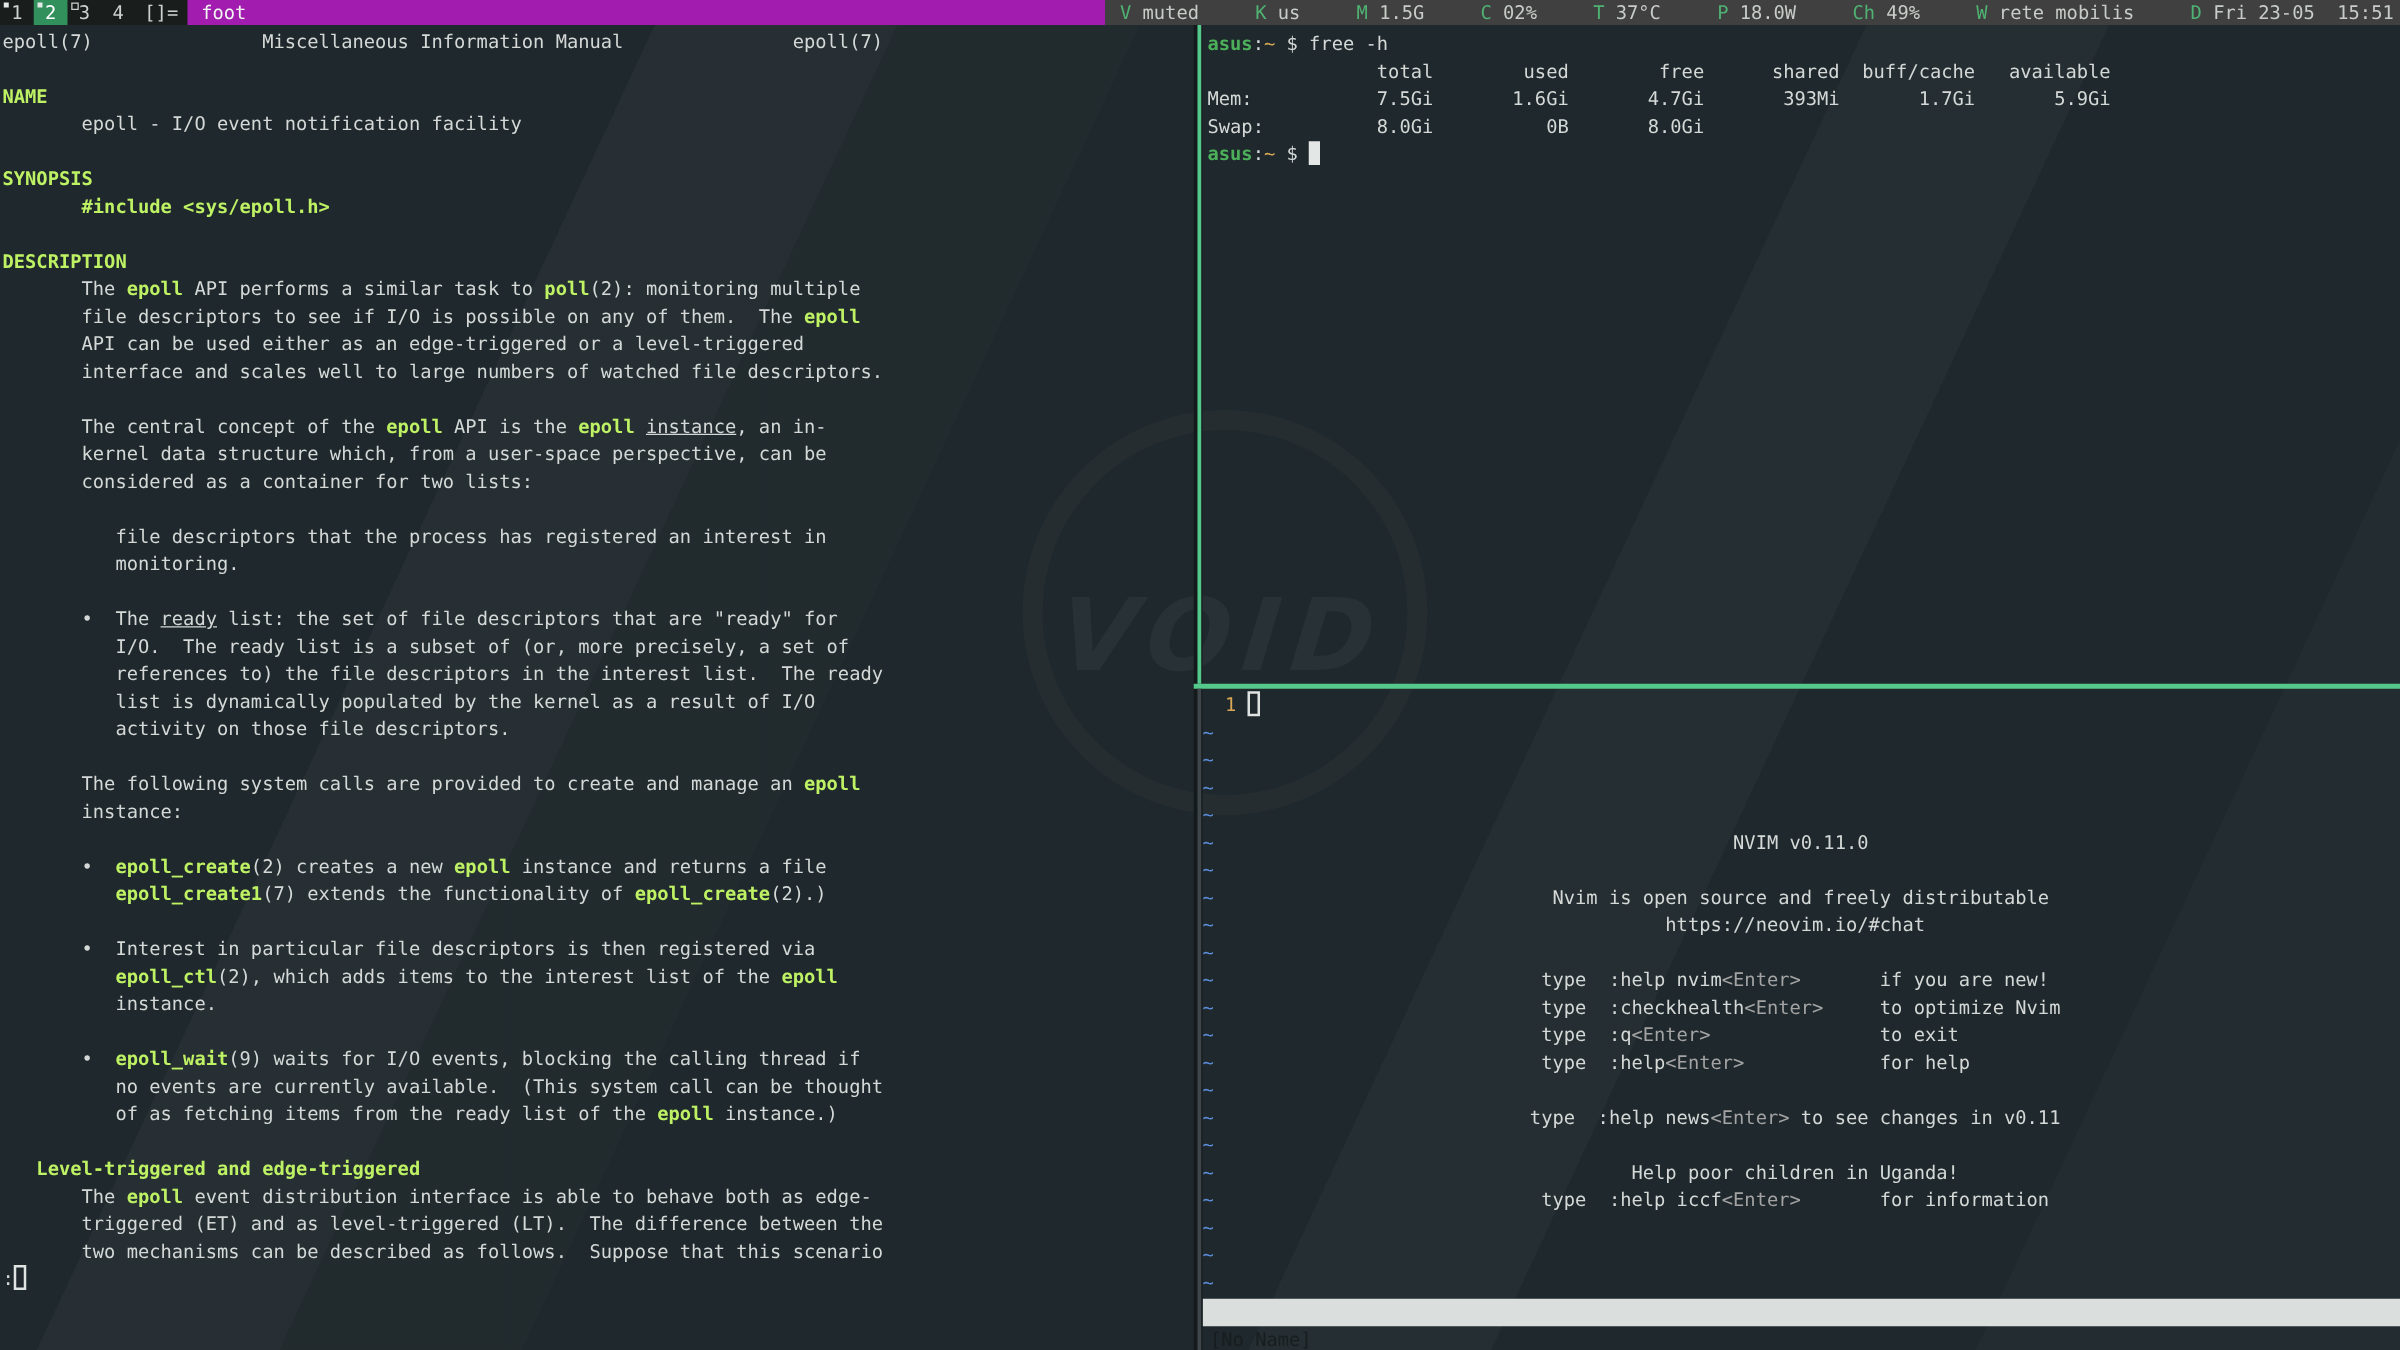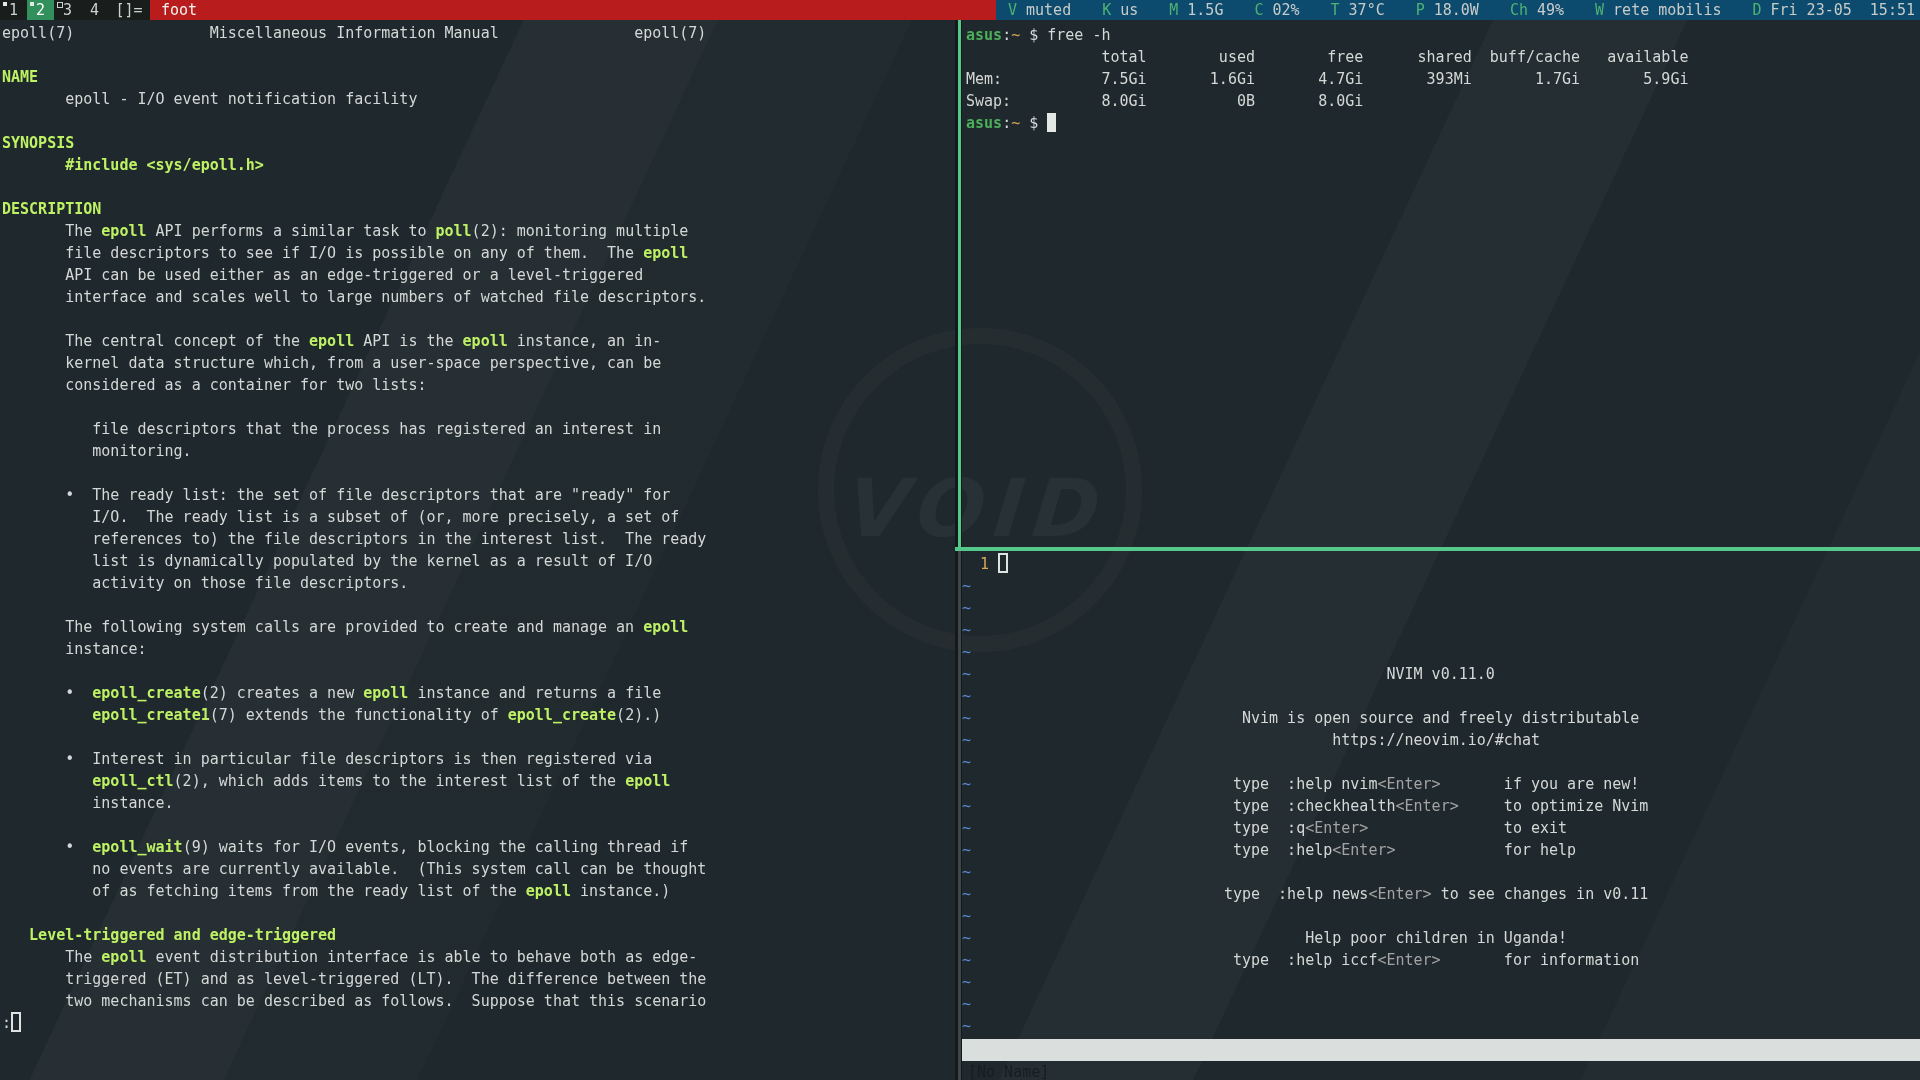--- a/index.html
+++ b/index.html
@@ -24,35 +24,35 @@
     transform:skewX(-6deg);font-family:"DejaVu Sans","Liberation Sans",sans-serif;}
   
   .bar{position:absolute;left:0;top:0;width:1920px;height:20px;background:#191e1d;
        display:flex;align-items:stretch;line-height:20px;}
   .ws-area{display:flex;}
   .ws{width:27px;text-align:center;position:relative;color:#ccd2cf;cursor:default;}
   .ws.active{background:#31905c;color:#ffffff;}
   .mark{position:absolute;left:3px;top:2px;width:4px;height:4px;background:#e2e8e5;}
   .mark.hollow{background:transparent;border:1px solid #ccd2cf;width:4px;height:4px;}
   .layout-cell{width:42px;text-align:center;color:#ccd2cf;}
-  .title-cell{flex:1;background:#b91c1c;color:#f1f6f3;padding-left:11px;white-space:pre;}
-  .status-area{display:flex;gap:31px;background:#0c4a6e;padding:0 5px 0 12px;}
+  .title-cell{flex:1;background:#a21caf;color:#f1f6f3;padding-left:11px;white-space:pre;}
+  .status-area{display:flex;gap:45px;background:#404040;padding:0 5px 0 12px;}
   .sitem{white-space:pre;}
   .skey{color:#4fb273;margin-right:9px;}
   .sval{color:#c7ccc8;white-space:pre;}
   
   .pane{position:absolute;overflow:hidden;}
   .man-pane{left:0;top:20px;width:1143px;height:1060px;padding:2px 0 0 2px;box-sizing:border-box;}
   .free-pane{left:962px;top:20px;width:958px;height:441px;padding:4px 0 0 4px;box-sizing:border-box;}
   .nvim-pane{left:962px;top:551px;width:958px;height:529px;box-sizing:border-box;}
   .nvim-body{padding-top:2px;}
   .trow{height:22px;line-height:22px;white-space:pre;}
   
   .s-b{font-weight:bold;color:#bef264;}
-  .s-u{margin-top:20px;}
+  .s-u{text-decoration:underline;margin-top:20px;}
   .s-g{color:#4cb05a;font-weight:bold;}
   .s-y{color:#d9a857;}
   .s-c{color:#a3a3a3;}
   .s-n{color:#d9a857;}
   .s-t{color:#5a8bd8;}
   .s-bc{display:inline-block;width:9px;height:19px;background:#e3e7e5;vertical-align:text-bottom;}
   .s-hc{display:inline-block;width:10px;height:20px;border:2px solid #dfe3e1;
         box-sizing:border-box;vertical-align:text-bottom;}
   
   .div-v{position:absolute;left:955px;top:20px;width:7px;height:1060px;background:#141a1c;}

